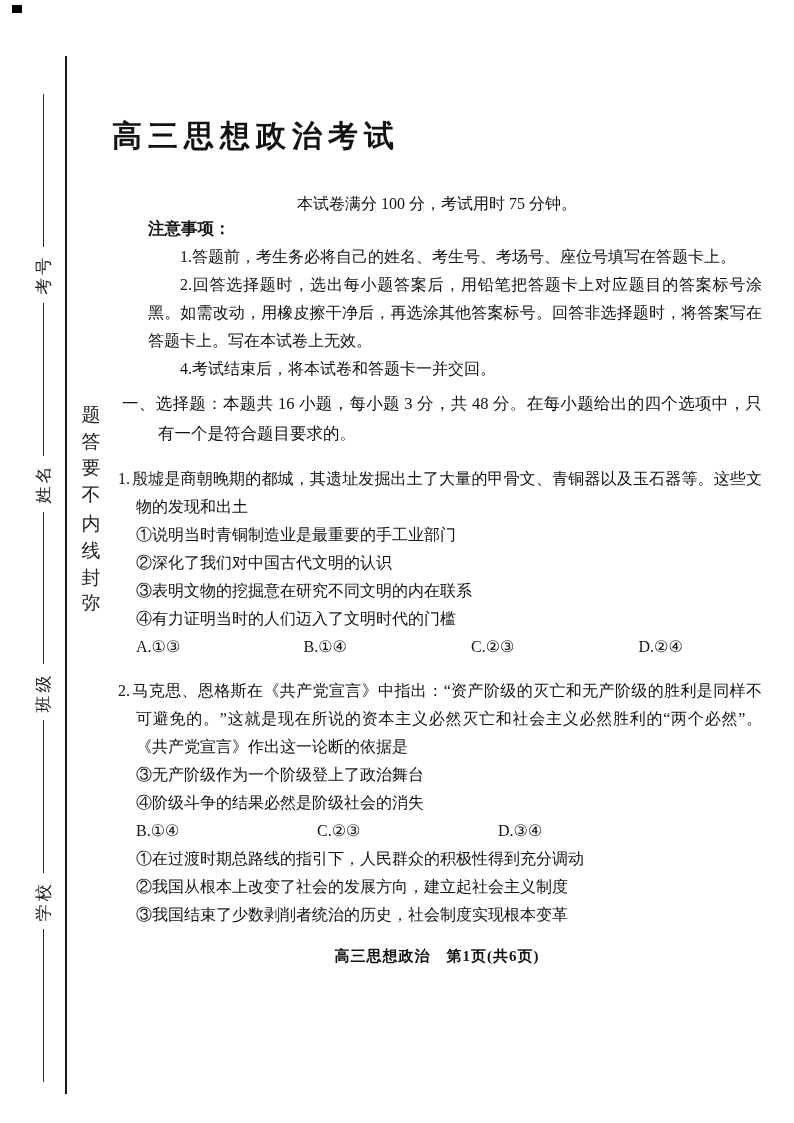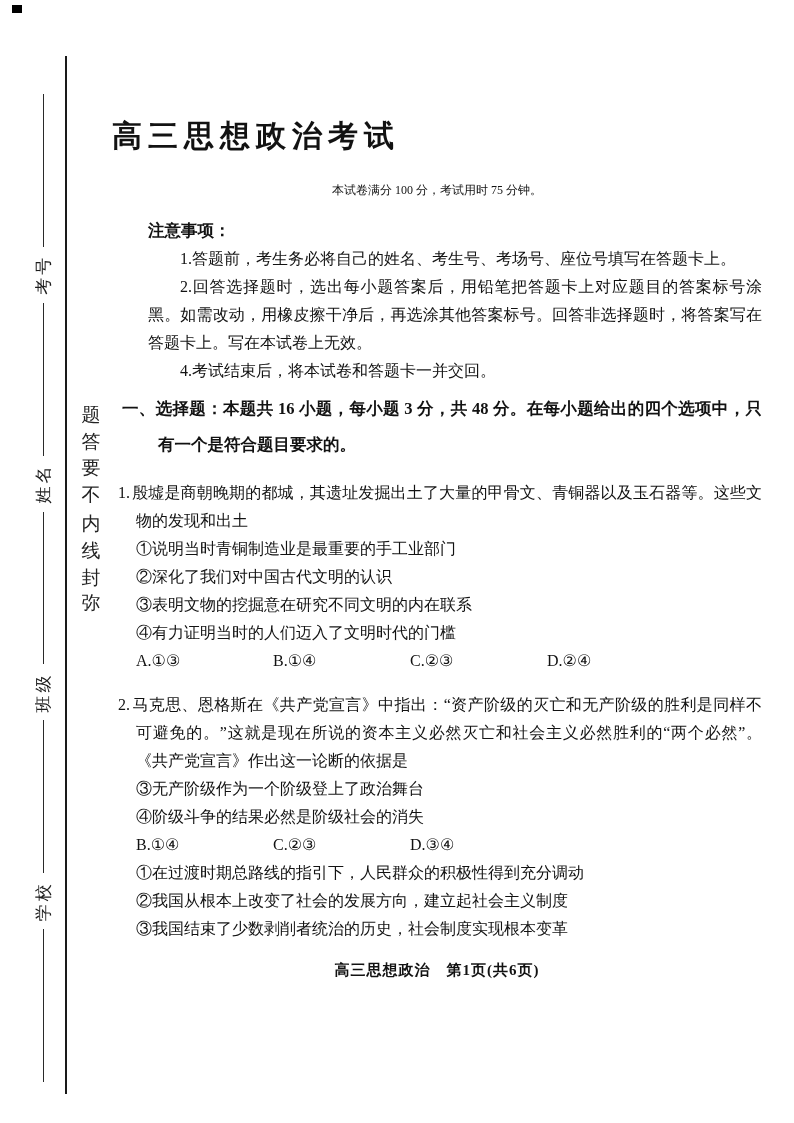--- a/index.html
+++ b/index.html
@@ -31,40 +31,40 @@
   
   .seal-notice {
     position: absolute; left: 78px; top: 390px;
     writing-mode: vertical-rl; text-orientation: upright;
     letter-spacing: 27px; font-size: 19px; color: #222;
   }
 
   .main { position: absolute; left: 112px; top: 0; width: 650px; }
 
   .title { margin-top: 116px; font-size: 30px; font-weight: bold; letter-spacing: 6px; }
-  .subtitle { margin-top: 25px; text-align: center; font-size: 12px; }
+  .subtitle { margin-top: 37px; text-align: center; font-size: 16px; }
 
-  .notice { margin-top: 18px; margin-left: 36px; font-size: 16px; line-height: 28px; }
+  .notice { margin-left: 36px; font-size: 16px; line-height: 28px; }
   .notice-heading { font-weight: bold; font-size: 16.5px; }
   .notice-item { text-indent: 2em; text-align: justify; }
 
   .section-header {
     margin-top: 6px; margin-left: 10px;
-    font-weight: bold; font-size: 16.5px; line-height: 36px;
+    font-weight: normal; font-size: 16.5px; line-height: 30px;
     padding-left: 36px; text-indent: -36px; text-align: justify;
   }
 
   .question {
     margin-left: 6px; font-size: 16px; line-height: 28px;
     padding-left: 18px; text-indent: -18px; text-align: justify;
   }
   .q-stem { text-align: justify; margin-top: 16px; }
   .q-number { padding-right: 2px; }
   .q-option, .choices { text-indent: 0; }
-  .choices { display: flex; }
+  .choices { display: flex; gap: 44px; }
   .choice { width: 137px; }
 
   .footer { margin-top: 18px; text-align: center; font-weight: bold; font-size: 15px; letter-spacing: 1px; }
 </style>
 </head>
 <body>
 
 <div class="scan-dot"></div>
 
 <div class="seal-line"></div>

